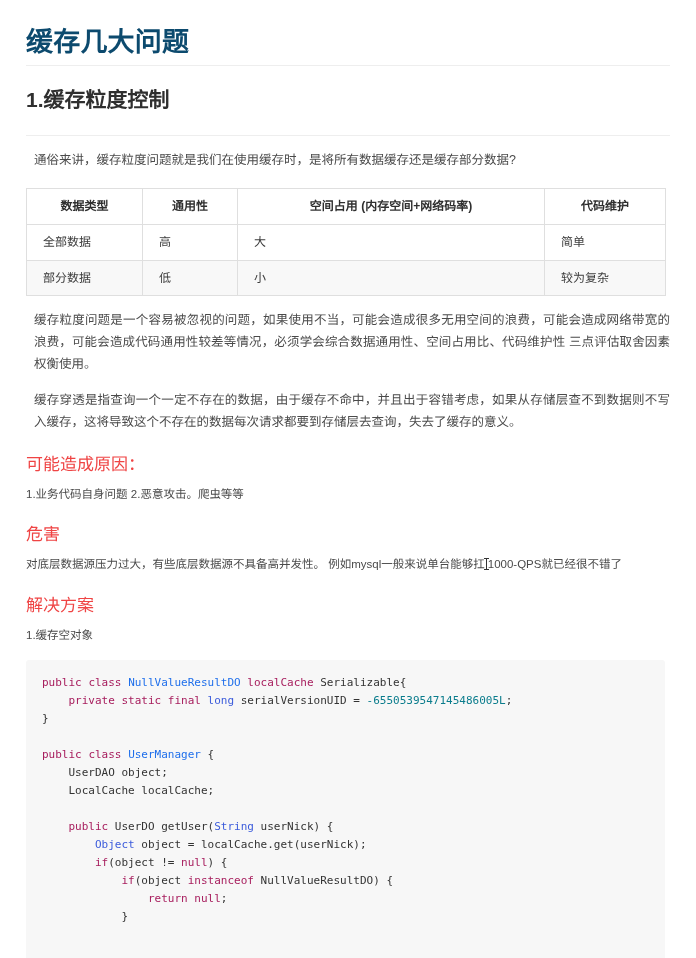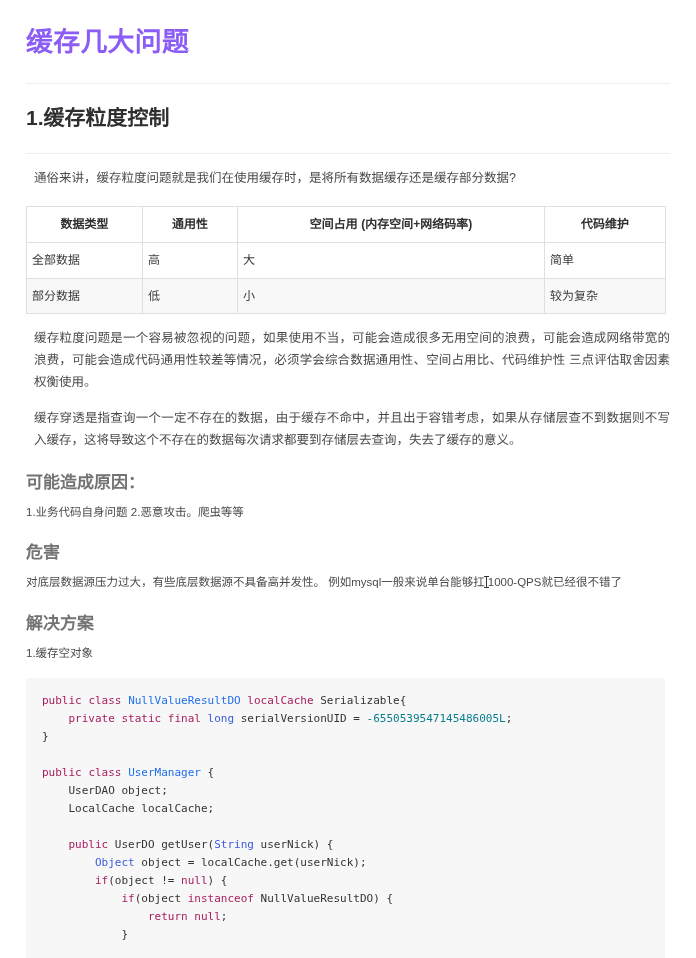--- a/index.html
+++ b/index.html
@@ -20,40 +20,40 @@
     padding: 18px 26px 0 26px;
     box-sizing: border-box;
     width: 696px;
   }
 
   
   h1.doc-title {
     font-size: 27px;
     line-height: 1.25;
     font-weight: bold;
-    color: #8b5cf6;
+    color: #0c4a6e;
     margin: 8px 0 0 0;
-    padding-bottom: 23px;
+    padding-bottom: 5px;
     border-bottom: 1px solid #eeeeee;
     letter-spacing: 0.2px;
   }
   h2.sec-title {
     font-size: 21px;
     line-height: 1.3;
     font-weight: bold;
     color: #2f2f2f;
     margin: 20px 0 0 0;
     padding-bottom: 22px;
     border-bottom: 1px solid #eeeeee;
   }
   h3.sub-title {
     font-size: 17px;
     line-height: 1.3;
-    font-weight: bold;
-    color: #737373;
+    font-weight: normal;
+    color: #ef4444;
     margin: 20px 0 9px 0;
   }
 
   
   p.body-text {
     font-size: 12.5px;
     line-height: 1.75;
     color: #4a4a4a;
     margin: 14px 0 0 8px;
     text-align: justify;
@@ -89,21 +89,21 @@
     border-collapse: collapse;
     margin: 16px 0 0 0;
     width: 639px;
     font-size: 12px;
     color: #3c3c3c;
     table-layout: fixed;
   }
   table.data-table th,
   table.data-table td {
     border: 1px solid #dfdfdf;
-    padding: 9px 5px;
+    padding: 9px 16px;
     font-weight: normal;
     line-height: 1.4;
   }
   table.data-table thead th {
     background: #ffffff;
     font-weight: bold;
     color: #2f2f2f;
   }
   table.data-table tbody tr:nth-child(even) td {
     background: #f8f8f8;

